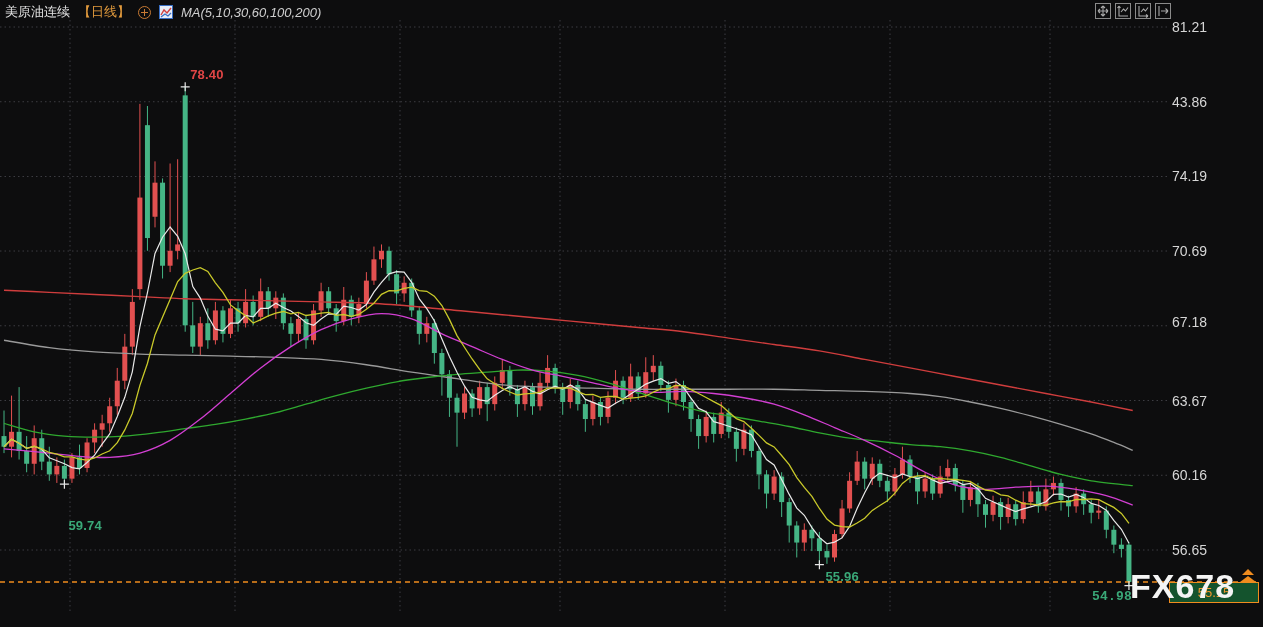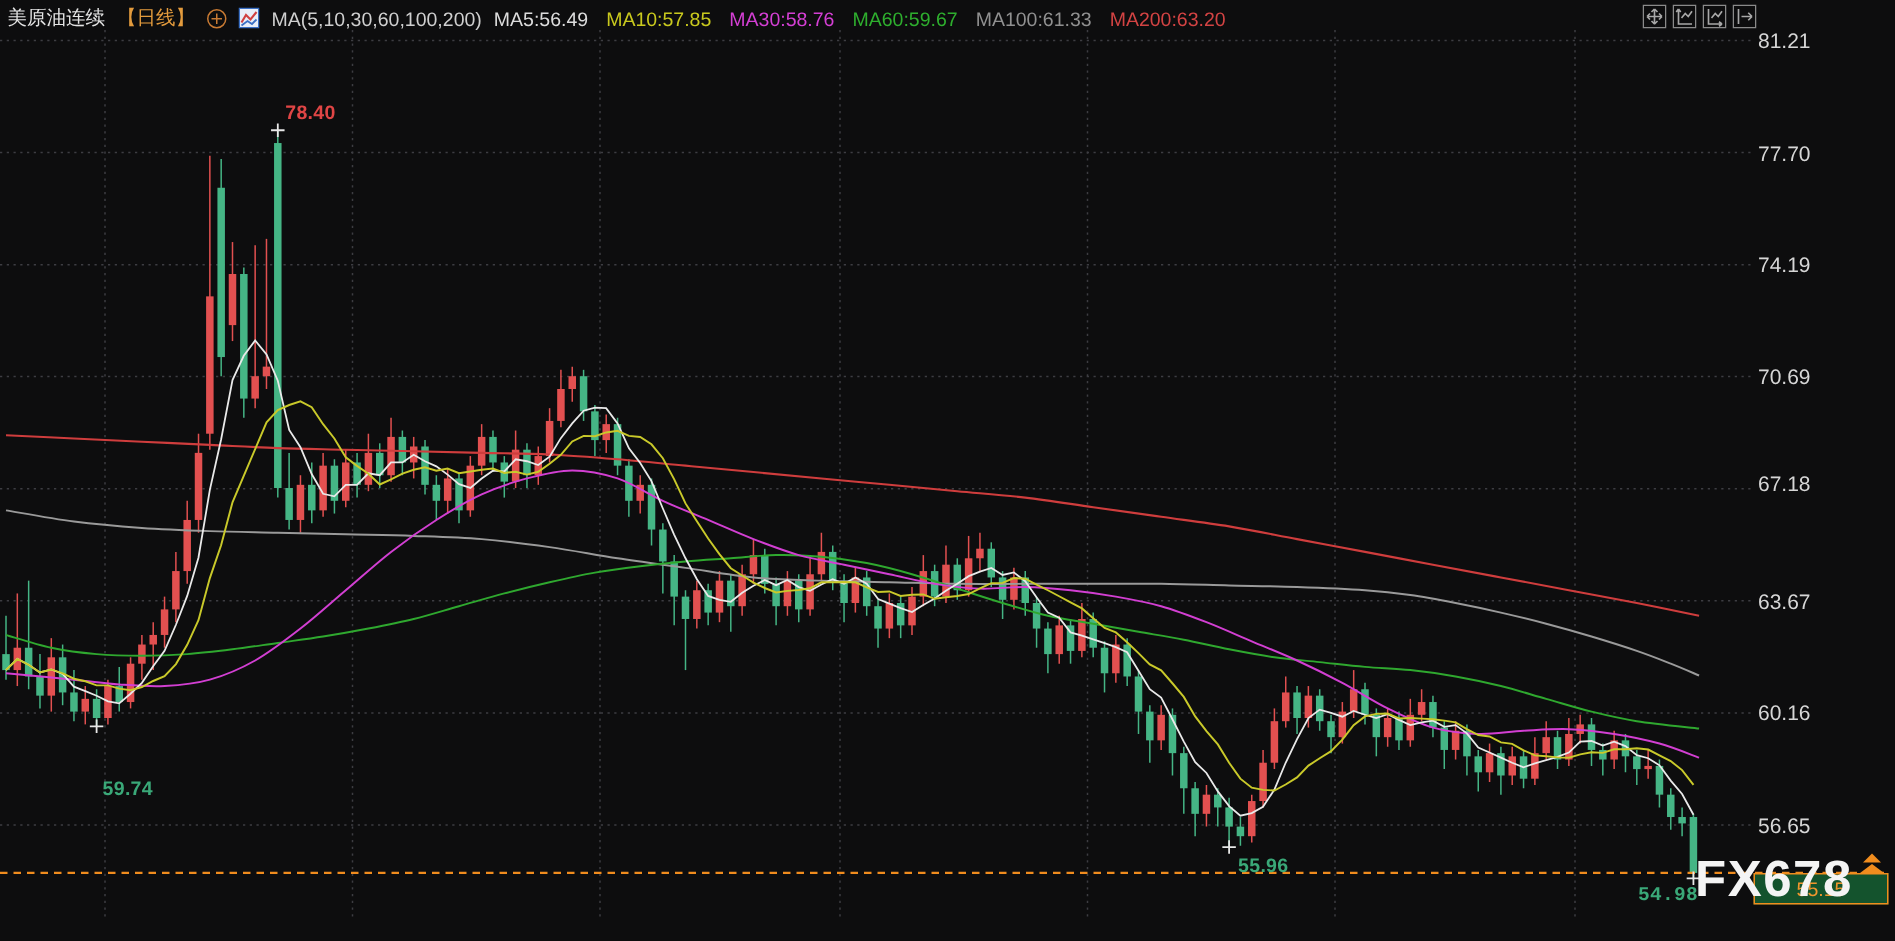--- a/index.html
+++ b/index.html
@@ -8,21 +8,21 @@
   
   .header{position:absolute;top:3px;left:5px;height:18px;display:flex;align-items:center;
           gap:8px;font-size:13px;z-index:40;white-space:nowrap;}
   .sym{color:#e4e4e4;}
   .period{color:#e39b3d;}
   .circle-plus{width:13px;height:13px;border:1px solid #c87a33;border-radius:50%;
                position:relative;display:inline-block;box-sizing:border-box;}
   .circle-plus:before,.circle-plus:after{content:"";position:absolute;background:#c87a33;}
   .circle-plus:before{left:2px;right:2px;top:5px;height:1px;}
   .circle-plus:after{top:2px;bottom:2px;left:5px;width:1px;}
-  .ind-label{color:#cfcfcf;}
+  .ind-label{color:#cfcfcf;font-style:italic;}
   .ma-values{display:flex;gap:12px;}
   .ma-values span{font-size:13px;}
   
   .toolbar{position:absolute;top:3px;right:92px;display:flex;gap:4px;z-index:40;}
   .tool{width:16px;height:16px;display:block;cursor:pointer;}
   
   .ylabel{position:absolute;left:1172px;color:#d6d6d6;font-size:14px;z-index:10;}
   
   .anno{position:absolute;font-size:13px;font-weight:600;z-index:12;letter-spacing:.2px;}
   
@@ -378,28 +378,20 @@
   <div class="header">
     <span class="sym">美原油连续</span>
     <span class="period">【日线】</span>
     <span class="circle-plus"></span>
     <svg class="chart-icon" width="14" height="14">
       <rect x="0.5" y="0.5" width="13" height="13" fill="#e8eef8" stroke="#3a6fc4"></rect>
       <polyline points="2,10 5,5 8,8 12,3" fill="none" stroke="#d04040" stroke-width="1.4"></polyline>
       <polyline points="2,12 6,9 9,11 12,8" fill="none" stroke="#3a6fc4" stroke-width="1.2"></polyline>
     </svg>
     <span class="ind-label">MA(5,10,30,60,100,200)</span>
-    <span class="ma-values" id="maValues">
-        <span style="color: rgb(220, 220, 220);">MA5:56.49</span>
-        <span style="color: rgb(201, 201, 30);">MA10:57.85</span>
-        <span style="color: rgb(212, 63, 212);">MA30:58.76</span>
-        <span style="color: rgb(46, 174, 46);">MA60:59.67</span>
-        <span style="color: rgb(144, 144, 144);">MA100:61.33</span>
-        <span style="color: rgb(210, 67, 67);">MA200:63.20</span>
-      </span>
   </div>
 
   <div class="toolbar">
     <svg class="tool" viewBox="0 0 16 16">
       <rect x="0.5" y="0.5" width="15" height="15" fill="none" stroke="#8a8a8a"></rect>
       <path d="M8 3v10 M3 8h10 M8 3l-2 2 M8 3l2 2 M8 13l-2 -2 M8 13l2 -2 M3 8l2 -2 M3 8l2 2 M13 8l-2 -2 M13 8l-2 2" stroke="#a8a8a8" fill="none" stroke-width="1.1"></path>
     </svg>
     <svg class="tool" viewBox="0 0 16 16">
       <rect x="0.5" y="0.5" width="15" height="15" fill="none" stroke="#8a8a8a"></rect>
       <path d="M4 3v10h9 M4 3l-1.5 2 M4 3l1.5 2 M6 9l2.5-3 2 2 2.5-3.5" stroke="#a8a8a8" fill="none" stroke-width="1.1"></path>
@@ -409,21 +401,21 @@
       <path d="M4 3v10h9 M13 13l-2-1.5 M13 13l-2 1.5 M6 9l2.5-3 2 2 2.5-3.5" stroke="#a8a8a8" fill="none" stroke-width="1.1"></path>
     </svg>
     <svg class="tool" viewBox="0 0 16 16">
       <rect x="0.5" y="0.5" width="15" height="15" fill="none" stroke="#8a8a8a"></rect>
       <path d="M4 3v10 M6 8h7 M13 8l-2.5-2.5 M13 8l-2.5 2.5" stroke="#a8a8a8" fill="none" stroke-width="1.1"></path>
     </svg>
   </div>
 
   <div id="yLabels">
       <span class="ylabel" style="top: 19px;">81.21</span>
-      <span class="ylabel" style="top: 93.7454px;">77.70</span>
+      <span class="ylabel" style="top: 93.7454px;">43.86</span>
       <span class="ylabel" style="top: 168.491px;">74.19</span>
       <span class="ylabel" style="top: 243.023px;">70.69</span>
       <span class="ylabel" style="top: 314px;">67.18</span>
       <span class="ylabel" style="top: 392.514px;">63.67</span>
       <span class="ylabel" style="top: 467.26px;">60.16</span>
       <span class="ylabel" style="top: 542.005px;">56.65</span>
     </div>
 
   <div id="annos">
       <div class="anno" style="color: rgb(224, 69, 69); left: 190.2px; top: 66.8389px;">78.40</div>

